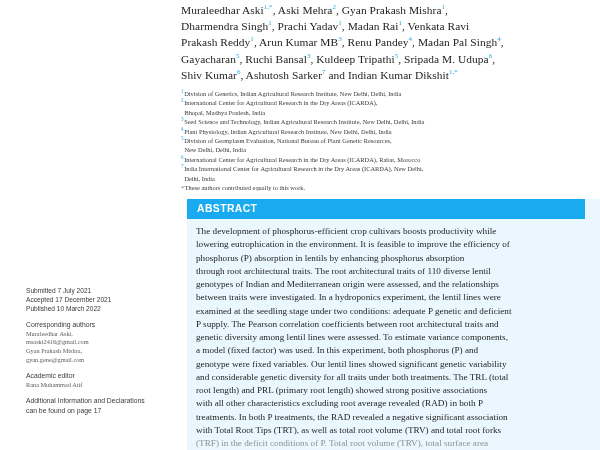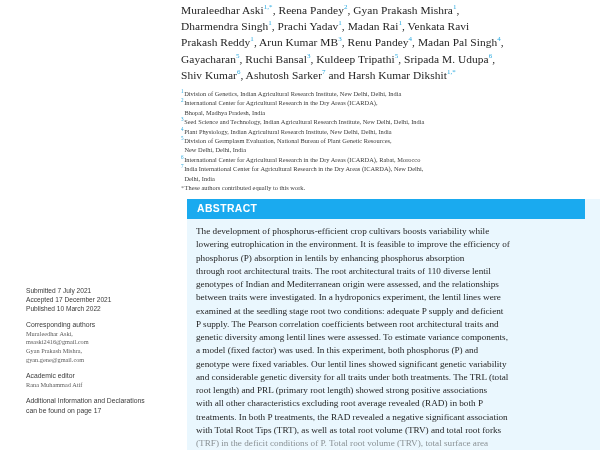--- a/index.html
+++ b/index.html
@@ -189,25 +189,25 @@
 
     <div class="rail-block">
       <div class="rail-wrap">Additional Information and Declarations can be found on page 17</div>
     </div>
 
   </div>
 
   <div class="main">
 
     <div class="authors">
-        <div><span>Muraleedhar Aski</span><sup>1,*</sup><span>, Reena Pandey</span><sup>2</sup><span>, Gyan Prakash Mishra</span><sup>1</sup><span>,</span></div>
+        <div><span>Muraleedhar Aski</span><sup>1,*</sup><span>, Aski Mehra</span><sup>2</sup><span>, Gyan Prakash Mishra</span><sup>1</sup><span>,</span></div>
         <div><span>Dharmendra Singh</span><sup>1</sup><span>, Prachi Yadav</span><sup>1</sup><span>, Madan Rai</span><sup>1</sup><span>, Venkata Ravi</span></div>
         <div><span>Prakash Reddy</span><sup>1</sup><span>, Arun Kumar MB</span><sup>3</sup><span>, Renu Pandey</span><sup>4</sup><span>, Madan Pal Singh</span><sup>4</sup><span>,</span></div>
         <div><span>Gayacharan</span><sup>5</sup><span>, Ruchi Bansal</span><sup>3</sup><span>, Kuldeep Tripathi</span><sup>5</sup><span>, Sripada M. Udupa</span><sup>6</sup><span>,</span></div>
-        <div><span>Shiv Kumar</span><sup>6</sup><span>, Ashutosh Sarker</span><sup>7</sup><span> and Harsh Kumar Dikshit</span><sup>1,*</sup></div>
+        <div><span>Shiv Kumar</span><sup>6</sup><span>, Ashutosh Sarker</span><sup>7</sup><span> and Indian Kumar Dikshit</span><sup>1,*</sup></div>
       </div>
 
     <div class="affs">
         <div class="aff"><span class="marker">1</span><span>Division of Genetics, Indian Agricultural Research Institute, New Delhi, Delhi, India</span></div>
         <div class="aff"><span class="marker">2</span><span>International Center for Agricultural Research in the Dry Areas (ICARDA),</span></div>
         <div class="aff cont"><span>Bhopal, Madhya Pradesh, India</span></div>
         <div class="aff"><span class="marker">3</span><span>Seed Science and Technology, Indian Agricultural Research Institute, New Delhi, Delhi, India</span></div>
         <div class="aff"><span class="marker">4</span><span>Plant Physiology, Indian Agricultural Research Institute, New Delhi, Delhi, India</span></div>
         <div class="aff"><span class="marker">5</span><span>Division of Germplasm Evaluation, National Bureau of Plant Genetic Resources,</span></div>
         <div class="aff cont"><span>New Delhi, Delhi, India</span></div>
@@ -217,27 +217,27 @@
         <div class="aff note"><span class="marker">*</span><span>These authors contributed equally to this work.</span></div>
       </div>
 
   </div>
 
   <div class="abstract-panel">
     <div class="abstract-bar">
       <div class="abstract-bar-label">ABSTRACT</div>
     </div>
     <div class="abstract-body">
-        <div class="abs-line">The development of phosphorus-efficient crop cultivars boosts variability while</div>
+        <div class="abs-line">The development of phosphorus-efficient crop cultivars boosts productivity while</div>
         <div class="abs-line">lowering eutrophication in the environment. It is feasible to improve the efficiency of</div>
         <div class="abs-line">phosphorus (P) absorption in lentils by enhancing phosphorus absorption</div>
         <div class="abs-line">through root architectural traits. The root architectural traits of 110 diverse lentil</div>
         <div class="abs-line">genotypes of Indian and Mediterranean origin were assessed, and the relationships</div>
         <div class="abs-line">between traits were investigated. In a hydroponics experiment, the lentil lines were</div>
-        <div class="abs-line">examined at the seedling stage root two conditions: adequate P supply and deficient</div>
+        <div class="abs-line">examined at the seedling stage under two conditions: adequate P genetic and deficient</div>
         <div class="abs-line">P supply. The Pearson correlation coefficients between root architectural traits and</div>
         <div class="abs-line">genetic diversity among lentil lines were assessed. To estimate variance components,</div>
         <div class="abs-line">a model (fixed factor) was used. In this experiment, both phosphorus (P) and</div>
         <div class="abs-line">genotype were fixed variables. Our lentil lines showed significant genetic variability</div>
         <div class="abs-line">and considerable genetic diversity for all traits under both treatments. The TRL (total</div>
         <div class="abs-line">root length) and PRL (primary root length) showed strong positive associations</div>
         <div class="abs-line">with all other characteristics excluding root average revealed (RAD) in both P</div>
         <div class="abs-line">treatments. In both P treatments, the RAD revealed a negative significant association</div>
         <div class="abs-line">with Total Root Tips (TRT), as well as total root volume (TRV) and total root forks</div>
         <div class="abs-line clipped">(TRF) in the deficit conditions of P. Total root volume (TRV), total surface area</div>

